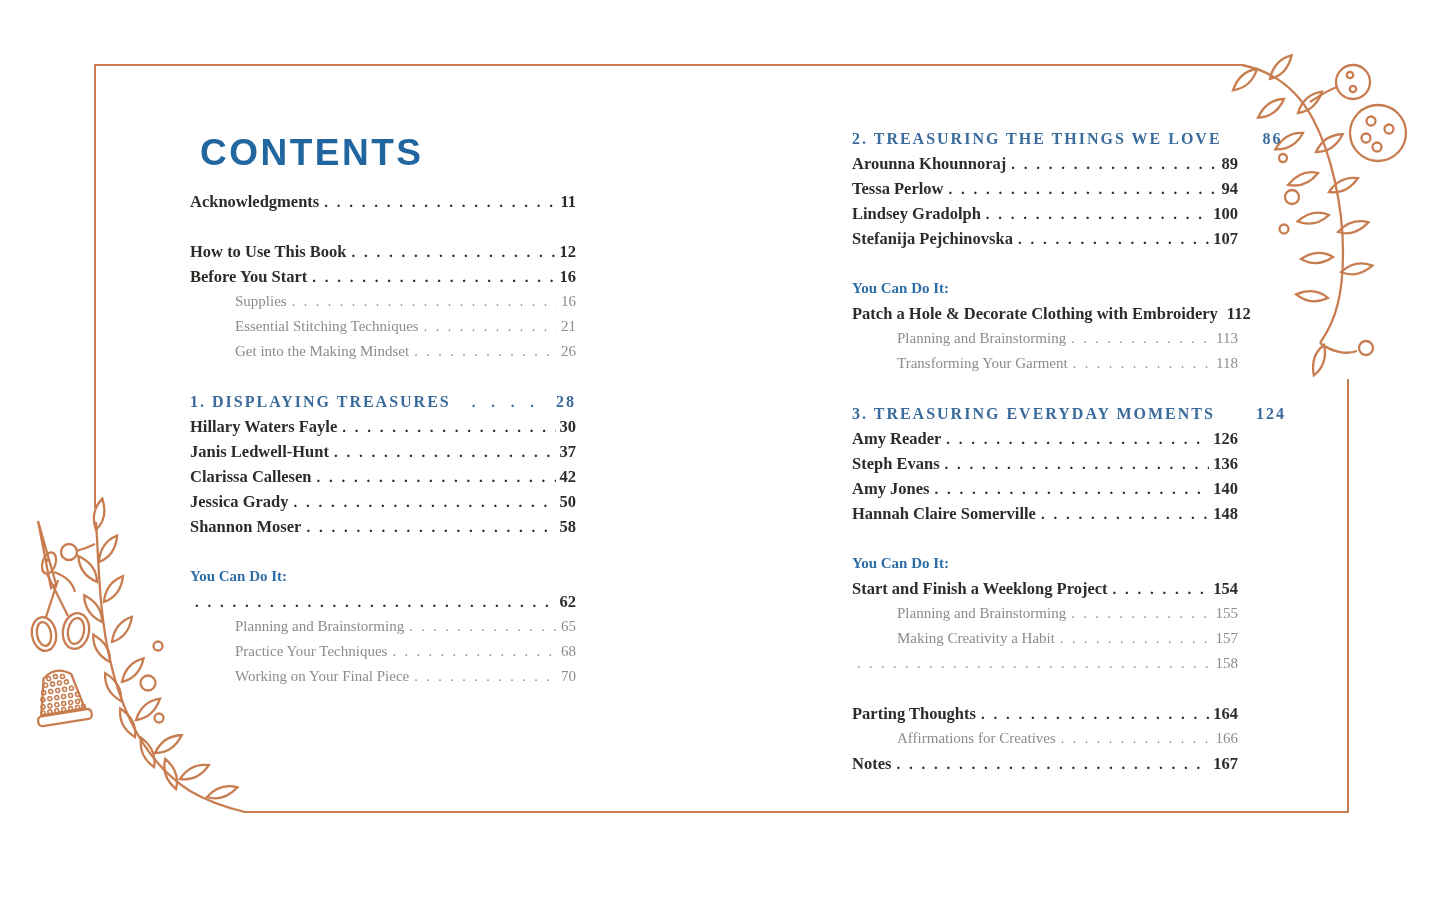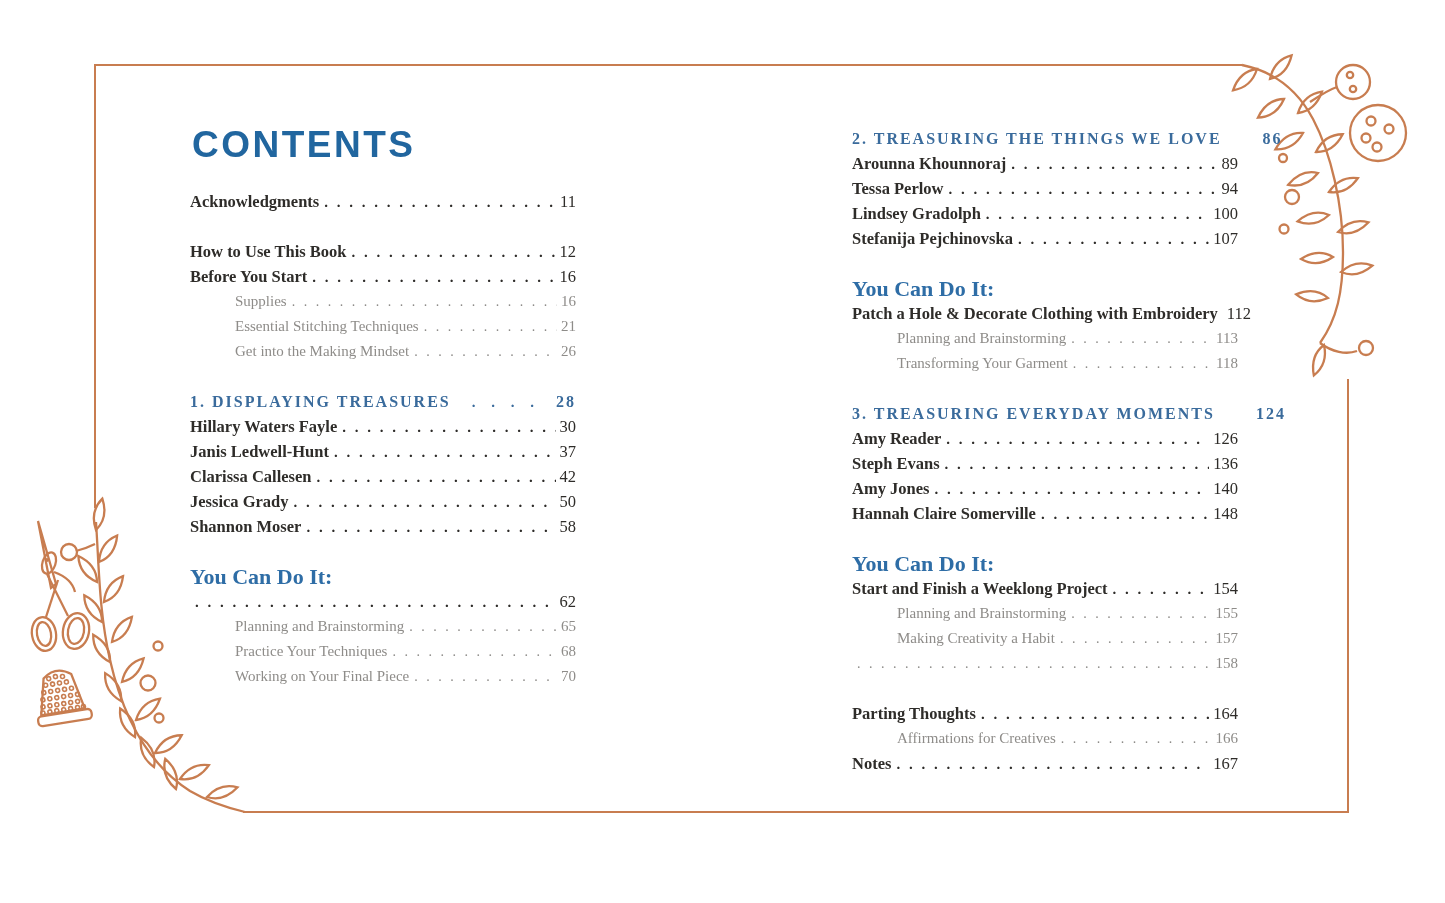--- a/index.html
+++ b/index.html
@@ -21,38 +21,38 @@
   #frame-svg path, #frame-svg circle, #frame-svg ellipse, #frame-svg rect{
     stroke:var(--accent-orange); fill:none;
   }
   #frame-svg .border{stroke-width:2;}
   #frame-svg .deco{stroke-width:2.3;}
   #frame-svg .leaf{fill:#ffffff;stroke-width:2.3;}
   #frame-svg .filldot{fill:var(--accent-orange);stroke:none;}
   #frame-svg .tdot{stroke-width:1.6;}
 
   #page-title{
-    position:absolute;left:188px;top:120px;margin:4px;
+    position:absolute;left:188px;top:120px;margin:12px;
     font-family:"Liberation Sans", sans-serif;
     font-size:37px;font-weight:700;letter-spacing:2.5px;
     color:var(--title-blue);
   }
   .col{position:absolute;width:386px;}
   #col-left{left:190px;top:189px;}
   #col-right{left:852px;top:126px;}
   .toc-group + .toc-group{margin-top:25px;}
   .row{display:flex;align-items:baseline;height:25px;line-height:25px;}
   .row .label{white-space:nowrap;flex-shrink:0;}
   .row .pg{white-space:nowrap;flex-shrink:0;}
   .row.main{font-size:16.5px;color:var(--text-dark);font-weight:600;}
-  .row.main .pg{font-weight:400;}
+  .row.main .pg{font-weight:700;}
   .row.sub{font-size:15px;color:var(--text-gray);font-weight:400;text-align:right;}
   .row.sub .label{padding-left:45px;}
   .row.section{font-size:16px;color:var(--section-blue);font-weight:600;letter-spacing:2px;gap:16px;}
-  .row.ycdi{font-size:22px;color:var(--subhead-blue);font-weight:600;margin-top:9px;}
+  .row.ycdi{font-size:15px;color:var(--subhead-blue);font-weight:600;margin-top:9px;}
   .dots{
     flex:1 1 0;min-width:0;overflow:hidden;white-space:nowrap;
     letter-spacing:2.5px;margin:0 4px 0 5px;color:var(--text-dark);
     font-size:15px;
   }
   .row.sub .dots{color:var(--text-gray);font-size:14px;}
   .row.section .dots{color:var(--section-blue);letter-spacing:6px;}
 </style>
 </head>
 <body>

